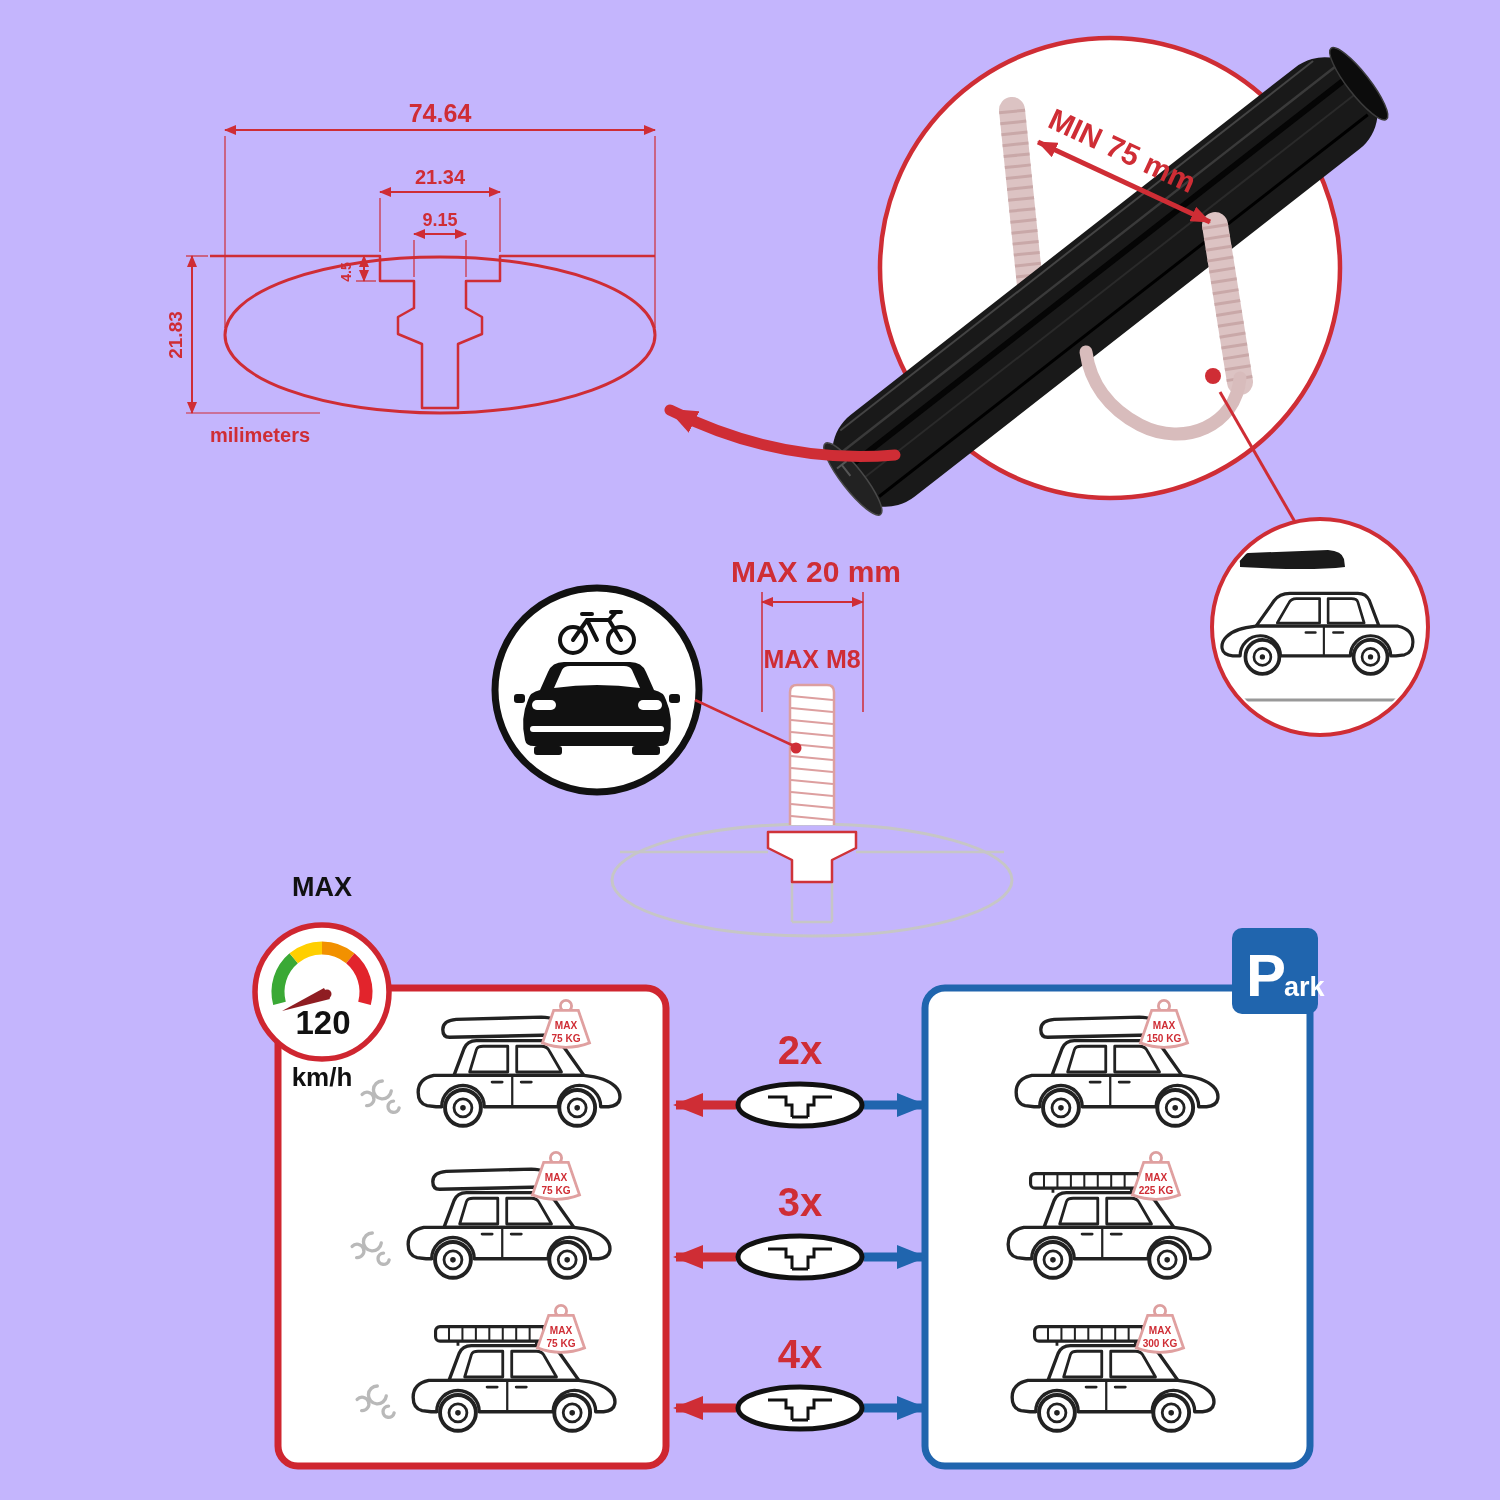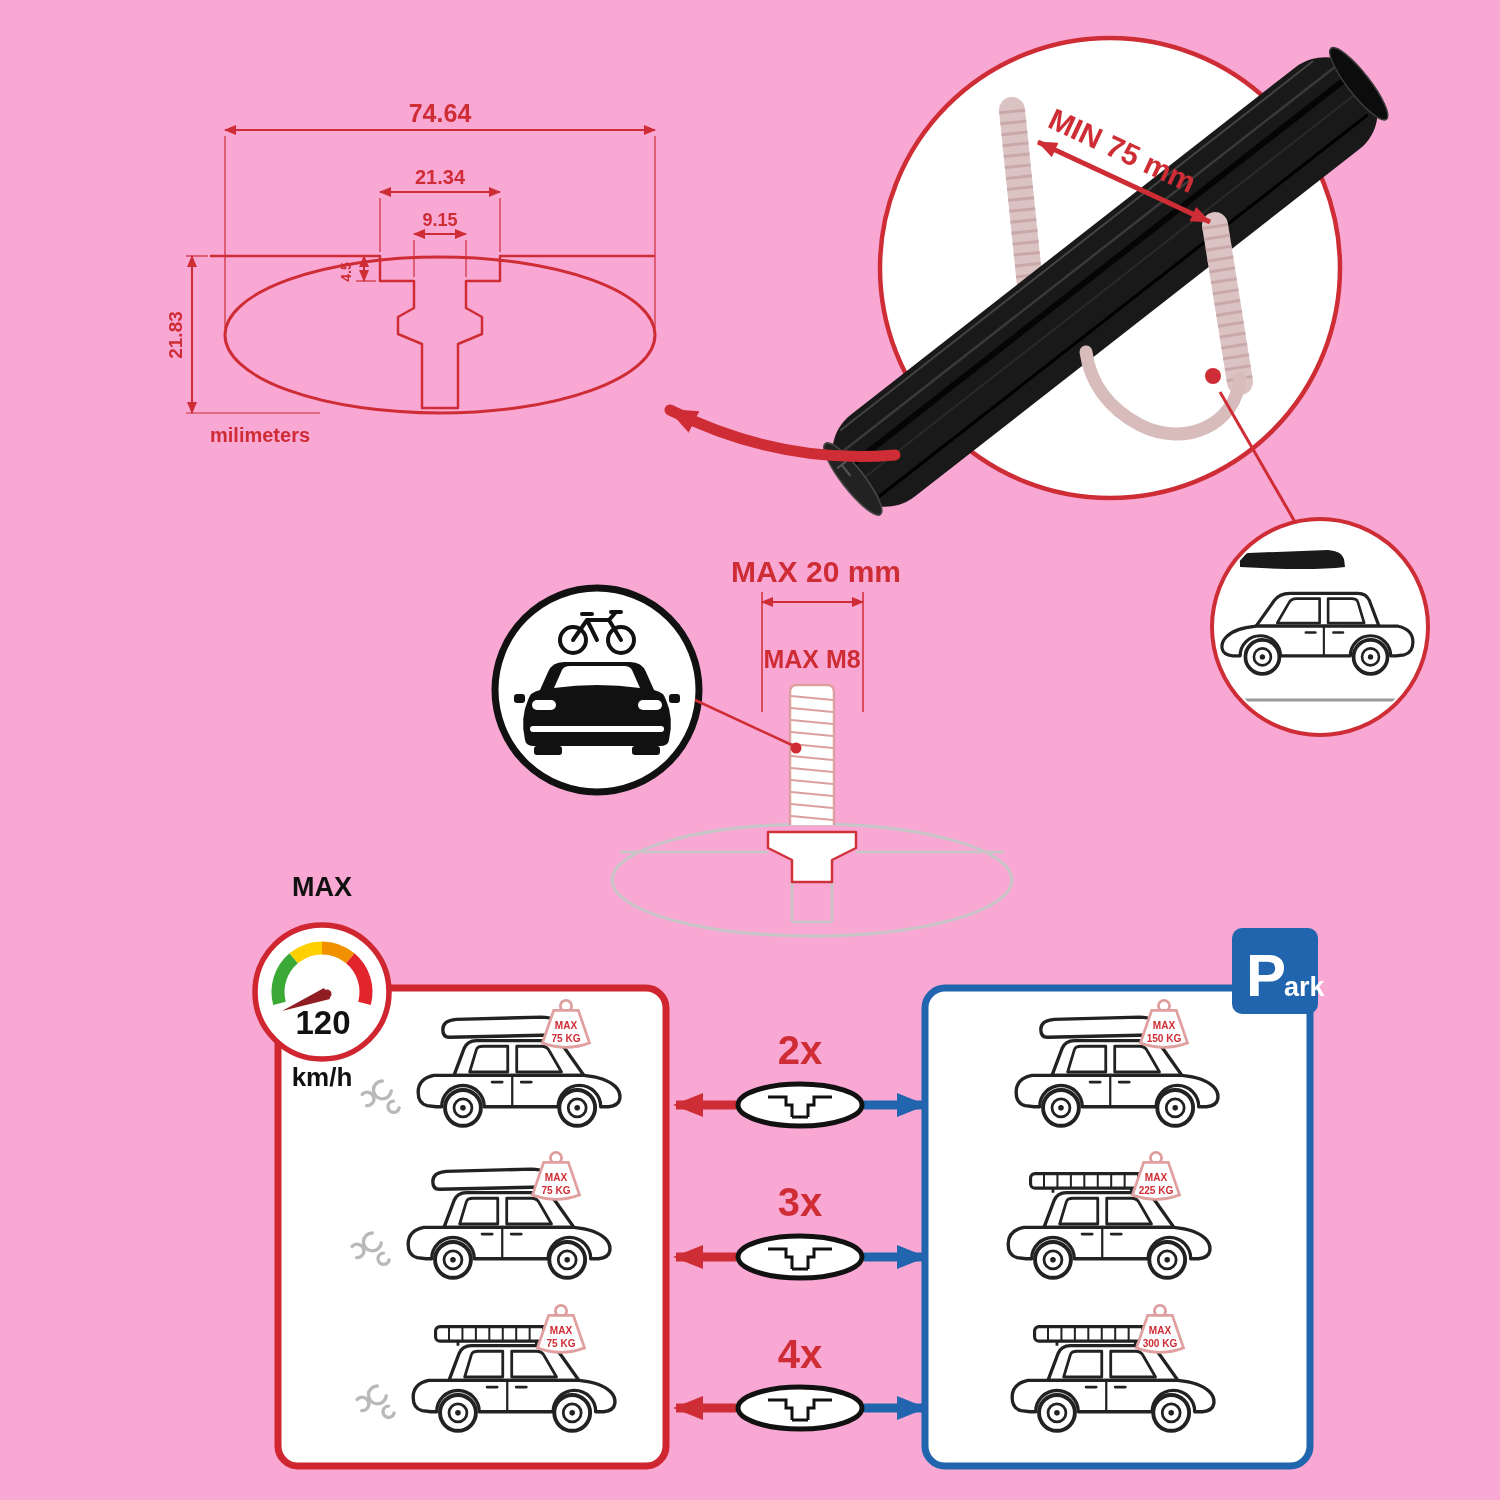--- a/index.html
+++ b/index.html
@@ -1,16 +1,16 @@
 <!DOCTYPE html>
 <html><head>
 <meta charset="utf-8">
 <style>
   html,body { margin:0; padding:0; background:#fff; }
-  .canvas { position:relative; width:1500px; height:1500px; background:#f9a8d4; overflow:hidden;
+  .canvas { position:relative; width:1500px; height:1500px; background:#c4b5fd; overflow:hidden;
             font-family:"Liberation Sans", sans-serif; }
   .abs { position:absolute; }
   svg text { font-family:"Liberation Sans", sans-serif; }
 </style>
 </head>
 <body>
 
 <div class="canvas">
 
   <svg width="0" height="0" class="abs" aria-hidden="true">

